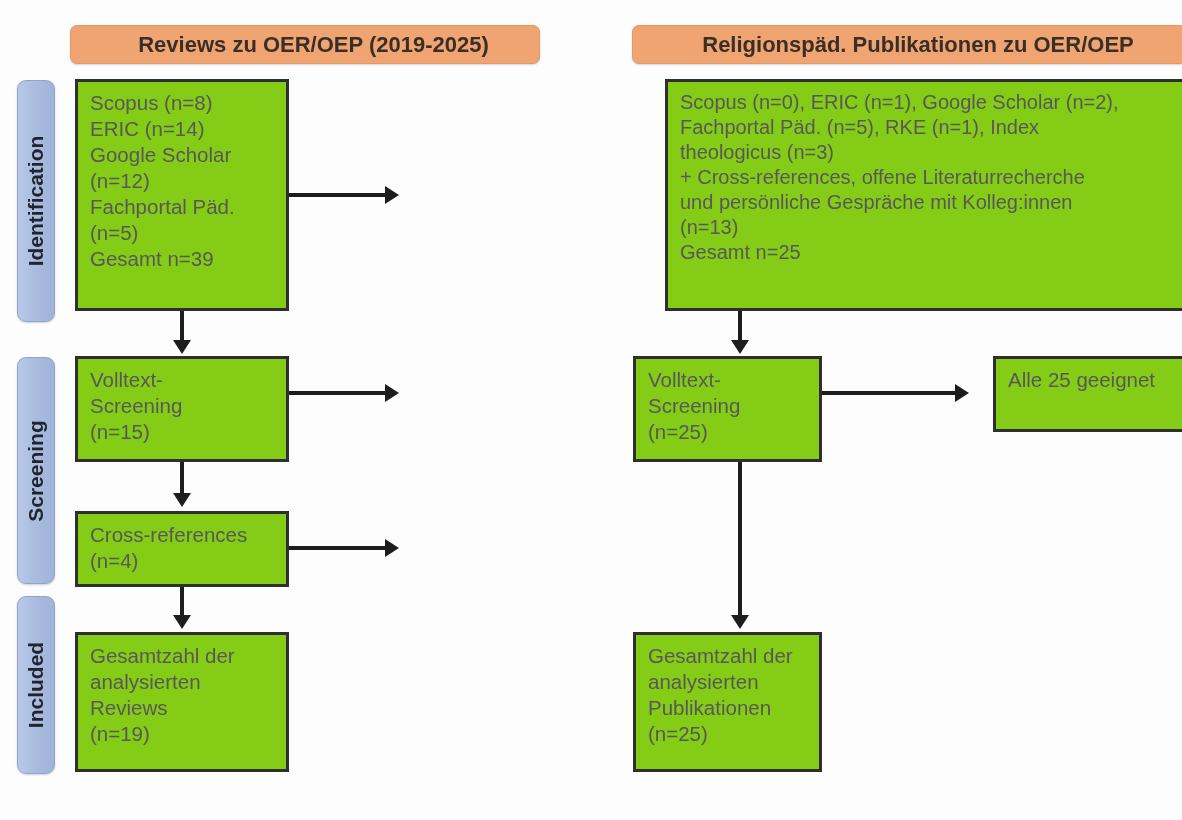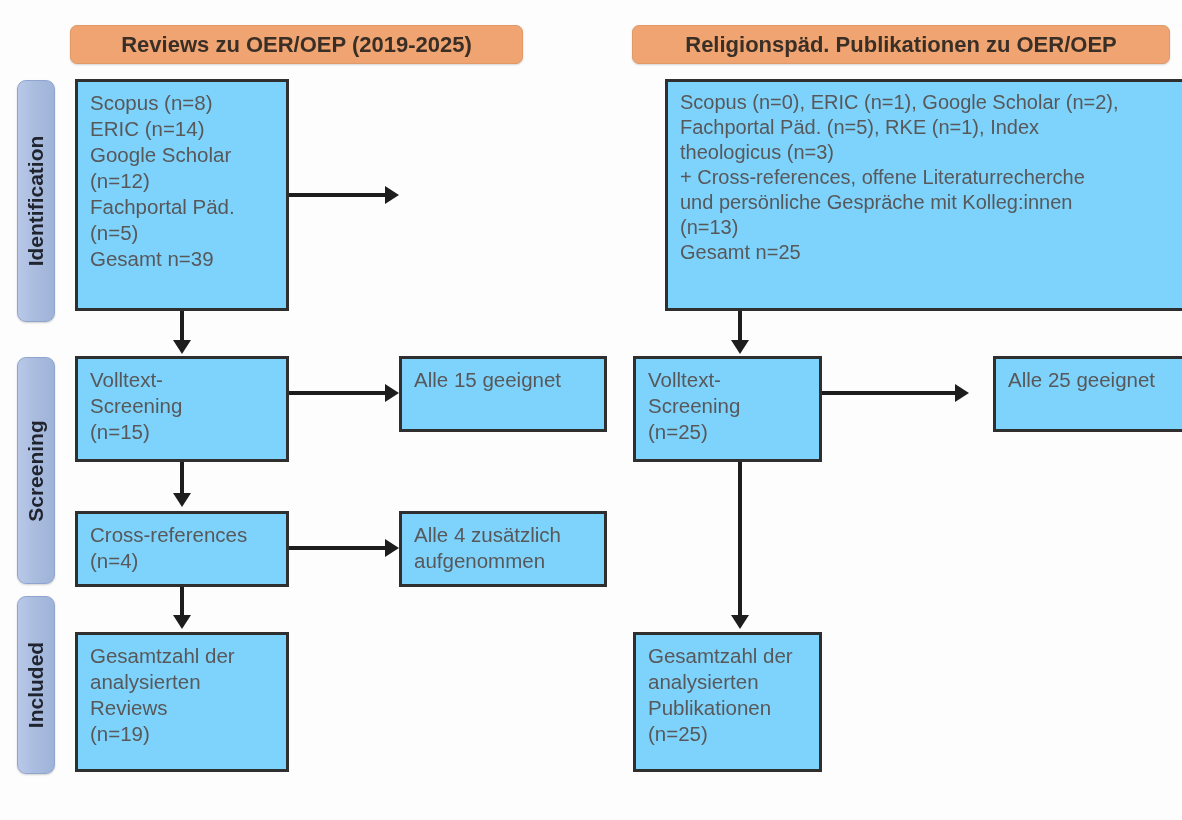--- a/index.html
+++ b/index.html
@@ -45,26 +45,27 @@
     border: 1px solid #e09a68;
     border-radius: 7px;
     box-shadow: 0 1px 2px rgba(0,0,0,0.16);
     display: flex;
     align-items: center;
     justify-content: center;
     text-align: center;
     font-size: 22px;
     font-weight: bold;
     color: #3a2f26;
+    padding-left: 17px;
   }
 
   
   .pbox {
     position: absolute;
-    background: #7dd3fc;
+    background: #84cc16;
     border: 3px solid #2f2f2f;
     box-sizing: border-box;
     padding: 8px 10px 6px 12px;
   }
   .pbox .ptext {
     font-size: 20.5px;
     line-height: 1.265;
     color: #58585a;
     white-space: pre-line;
   }
@@ -140,39 +141,32 @@
 
   <div class="vline" style="left:180px; top:311px; height:31px;"></div>
   <div class="arrow-down" style="left:173px; top:340px;"></div>
 
   <div class="pbox" style="left:75px; top:356px; width:214px; height:106px;">
     <div class="ptext">Volltext-
 Screening
 (n=15)</div>
   </div>
 
-  <div class="pbox" style="left:399px; top:356px; width:208px; height:76px;">
-    <div class="ptext">Alle 15 geeignet</div>
-  </div>
 
   <div class="hline" style="left:289px; top:391px; width:96px;"></div>
   <div class="arrow-right" style="left:385px; top:384px;"></div>
 
   <div class="vline" style="left:180px; top:462px; height:33px;"></div>
   <div class="arrow-down" style="left:173px; top:493px;"></div>
 
   <div class="pbox" style="left:75px; top:511px; width:214px; height:76px;">
     <div class="ptext">Cross-references
 (n=4)</div>
   </div>
 
-  <div class="pbox" style="left:399px; top:511px; width:208px; height:76px;">
-    <div class="ptext">Alle 4 zusätzlich
-aufgenommen</div>
-  </div>
 
   <div class="hline" style="left:289px; top:546px; width:96px;"></div>
   <div class="arrow-right" style="left:385px; top:539px;"></div>
 
   <div class="vline" style="left:180px; top:587px; height:30px;"></div>
   <div class="arrow-down" style="left:173px; top:615px;"></div>
 
   <div class="pbox" style="left:75px; top:632px; width:214px; height:140px;">
     <div class="ptext">Gesamtzahl der
 analysierten

